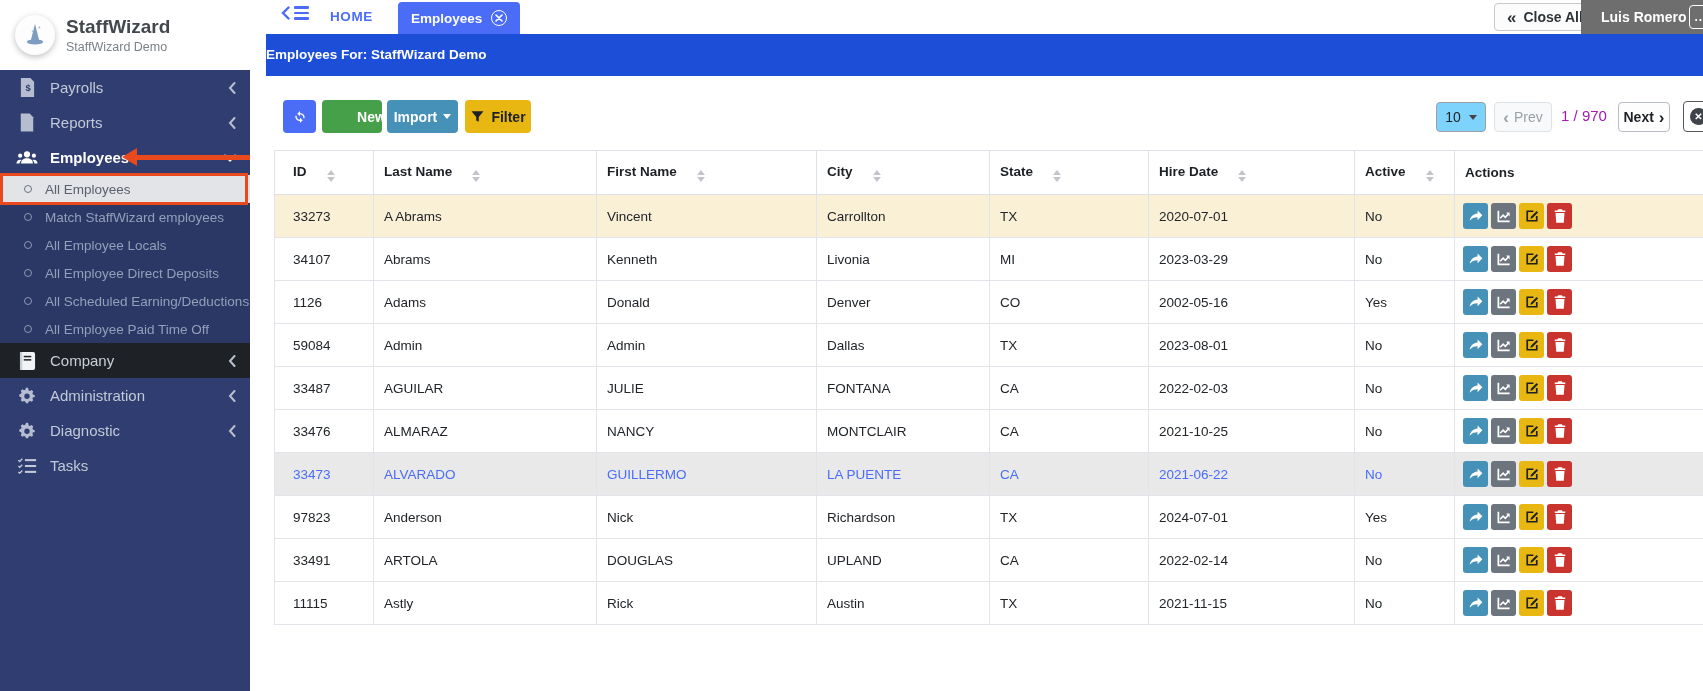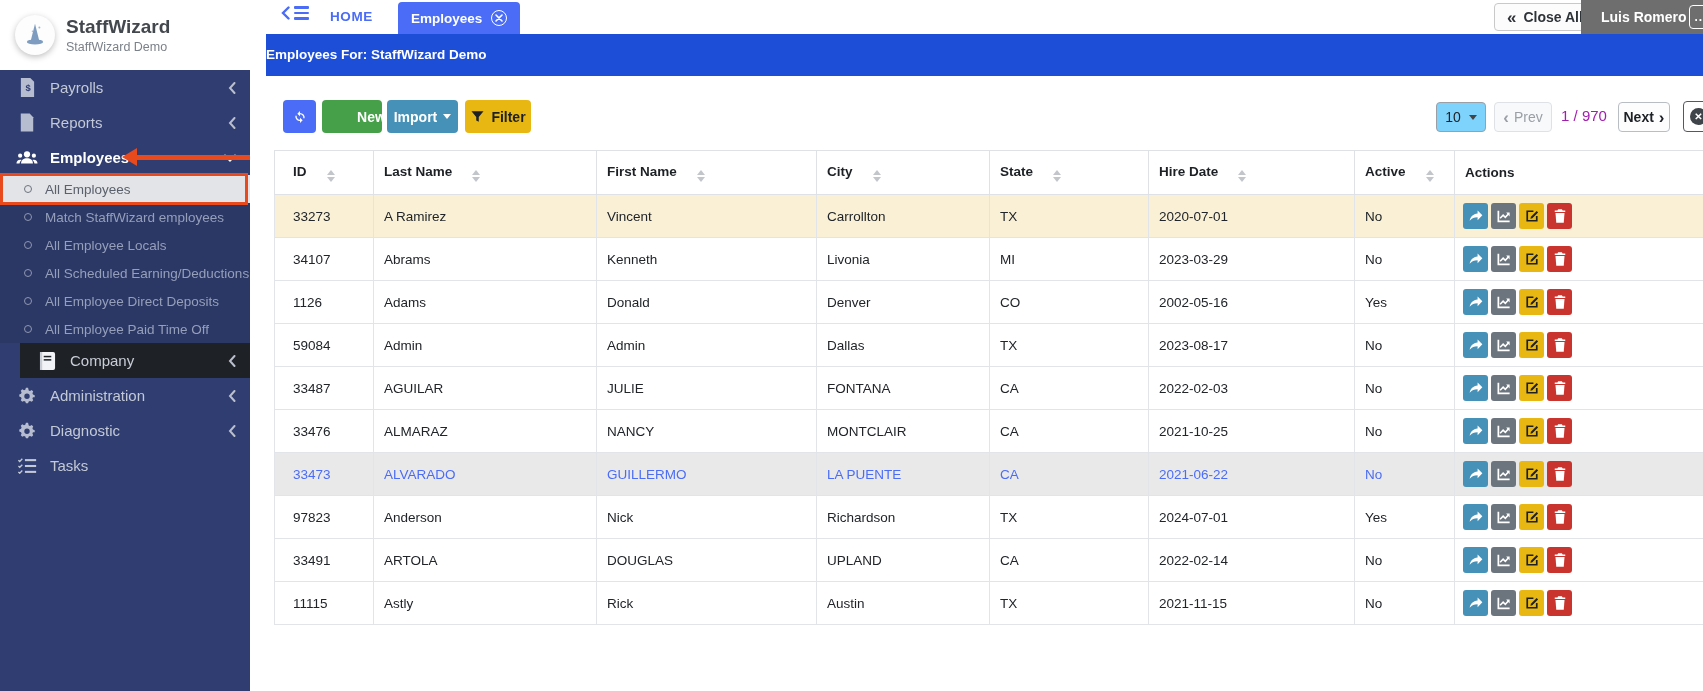--- a/index.html
+++ b/index.html
@@ -10,21 +10,21 @@
   .sidebar { position:absolute; left:0; top:0; width:250px; height:691px; background:#2f3d70; z-index:2; }
   .brand { height:70px; background:#fff; display:flex; align-items:center; padding-left:15px; }
   .brand-logo { width:40px; height:40px; border-radius:50%; background:#fdfdfd; box-shadow:0 2px 6px rgba(0,0,0,.25); display:flex; align-items:center; justify-content:center; flex:0 0 40px; }
   .brand-text { margin-left:11px; }
   .brand-title { font-size:19px; font-weight:600; color:#43474e; line-height:22px; }
   .brand-sub { font-size:12.5px; color:#7b818a; margin-top:2px; }
   .nav-item { height:35px; display:flex; align-items:center; padding:0 14px 0 16px; color:#c3c9d6; font-size:15px; cursor:pointer; }
   .nav-item .nicon { width:22px; margin-right:12px; display:flex; justify-content:center; }
   .nav-item .chev { margin-left:auto; display:flex; }
   .nav-item.active { color:#fff; font-weight:700; }
-  .nav-item.dark { background:#1e2126; color:#c9cdd6;margin-left:20px; }
+  .nav-item.dark { background:#1e2126; color:#c9cdd6; }
   .submenu { background:#2b3866; }
   .sub-item { height:28px; display:flex; align-items:center; padding-left:24px; color:#959fba; font-size:13.5px; cursor:pointer; }
   .sub-item .dot { width:8px; height:8px; border:1.5px solid #8e97b0; border-radius:50%; margin-right:13px; flex:0 0 8px; }
   .sub-item.sel { background:#e3e4e7; color:#5a606c; }
   .sub-item.sel .dot { border-color:#6d7380; }
   
   .annot-box { position:absolute; left:0; top:173px; width:248px; height:32px; border:3px solid #e8491d; z-index:6; pointer-events:none; }
   .annot-arrow { position:absolute; left:122px; top:148px; width:128px; height:19px; z-index:6; pointer-events:none; }
   .annot-arrow .bar { position:absolute; left:13px; top:7px; right:0; height:5px; background:#e8491d; }
   .annot-arrow .head { position:absolute; left:0; top:0; width:0; height:0; border-top:9.5px solid transparent; border-bottom:9.5px solid transparent; border-right:15px solid #e8491d; }
@@ -154,25 +154,25 @@
           <div class="sub-item">
             <span class="dot"></span>
             <span>Match StaffWizard employees</span>
           </div>
           <div class="sub-item">
             <span class="dot"></span>
             <span>All Employee Locals</span>
           </div>
           <div class="sub-item">
             <span class="dot"></span>
-            <span>All Scheduled Earning/Deductions</span>
+            <span>All Employee Direct Deposits</span>
           </div>
           <div class="sub-item">
             <span class="dot"></span>
-            <span>All Employee Direct Deposits</span>
+            <span>All Scheduled Earning/Deductions</span>
           </div>
           <div class="sub-item">
             <span class="dot"></span>
             <span>All Employee Paid Time Off</span>
           </div>
         </div>
         <div class="nav-item dark">
           <span class="nicon">
             <svg width="17" height="18" viewBox="0 0 18 19" fill="#f2f3f6">
               <path d="M3 0h12a2 2 0 0 1 2 2v15a2 2 0 0 1-2 2H3z"></path>
@@ -357,21 +357,21 @@
               <th><span>Active</span><span class="sort-ic">
                   <b class="up"></b>
                   <b class="dn"></b>
                 </span></th>
               <th><span>Actions</span></th>
             </tr>
           </thead>
         <tbody id="grid-body">
             <tr class="hl">
               <td>33273</td>
-              <td>A Ramirez</td>
+              <td>A Abrams</td>
               <td>Vincent</td>
               <td>Carrollton</td>
               <td>TX</td>
               <td>2020-07-01</td>
               <td>No</td>
               <td style="padding-left: 8px;">
                 <span class="acts">
                   <span class="abtn" style="background: rgb(70, 145, 184);">
                     <span>
                       <svg width="14" height="12" viewBox="0 0 22 18" fill="#fff">
@@ -496,21 +496,21 @@
                   </span>
                 </span>
               </td>
             </tr>
             <tr class="">
               <td>59084</td>
               <td>Admin</td>
               <td>Admin</td>
               <td>Dallas</td>
               <td>TX</td>
-              <td>2023-08-17</td>
+              <td>2023-08-01</td>
               <td>No</td>
               <td style="padding-left: 8px;">
                 <span class="acts">
                   <span class="abtn" style="background: rgb(70, 145, 184);">
                     <span>
                       <svg width="14" height="12" viewBox="0 0 22 18" fill="#fff">
                         <path d="M13.5 5V.5L21 8l-7.5 7.5V11C8 11 4.2 12.6 1 16.5 2.2 9.9 6.5 5.9 13.5 5z"></path>
                       </svg>
                     </span>
                   </span>

